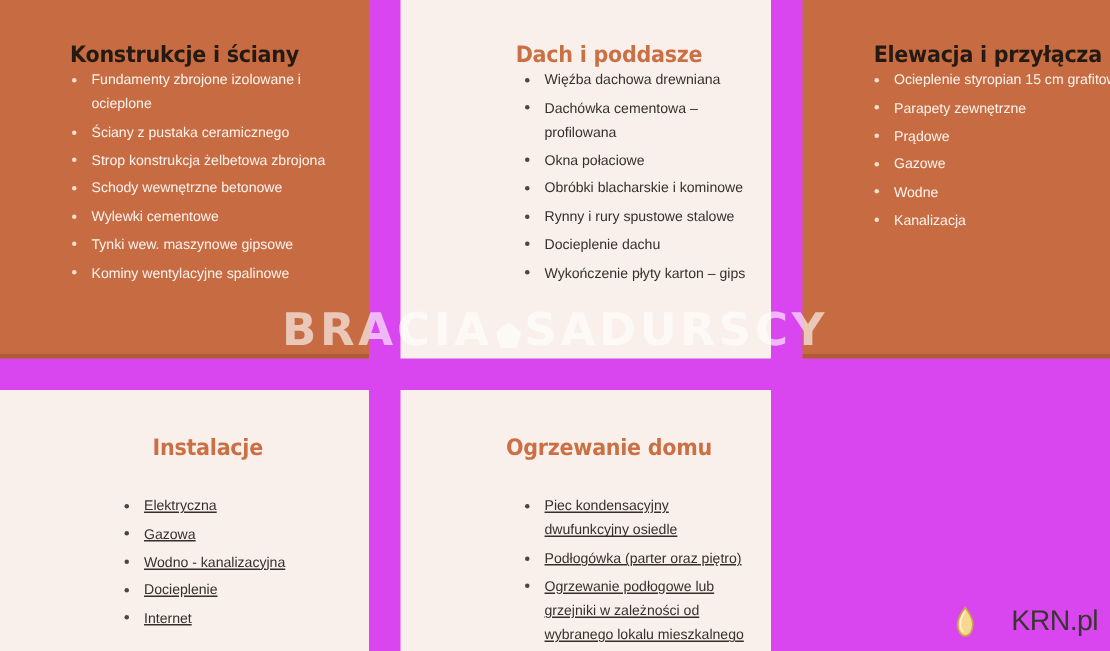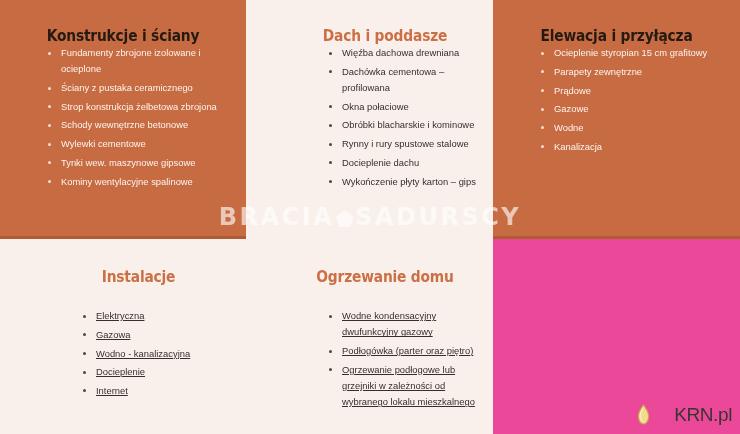--- a/index.html
+++ b/index.html
@@ -13,21 +13,22 @@
     font-family: "Liberation Sans", sans-serif;
     background: #faf0eb;
   }
   #poster {
     position: relative;
     width: 740px;
     height: 434px;
     display: grid;
     grid-template-columns: 246px 247px 247px;
     grid-template-rows: 239px 195px;
-    background: #ec4899;
+    background: #d946ef;
+    gap: 21px;
   }
   .panel {
     position: relative;
     box-sizing: border-box;
     padding: 0 16px;
     overflow: hidden;
   }
   .panel.dark {
     background: #c76c42;
   }
@@ -90,21 +91,21 @@
 
   
   #watermark {
     position: absolute;
     left: 0;
     top: 203px;
     width: 740px;
     text-align: center;
     font-family: "DejaVu Sans", sans-serif;
     font-weight: bold;
-    font-size: 24px;
+    font-size: 30px;
     letter-spacing: 2.5px;
     color: rgba(255, 255, 255, 0.62);
     pointer-events: none;
     white-space: nowrap;
     z-index: 5;
   }
   #watermark .wm-mark {
     display: inline-block;
     width: 17px;
     height: 17px;
@@ -178,21 +179,21 @@
         <li>Elektryczna</li>
         <li>Gazowa</li>
         <li>Wodno - kanalizacyjna</li>
         <li>Docieplenie</li>
         <li>Internet</li>
       </ul>
     </div>
     <div class="panel light r2 row2">
       <div class="ptitle">Ogrzewanie domu</div>
       <ul class="plist">
-        <li>Wodne kondensacyjny dwufunkcyjny gazowy</li>
+        <li>Piec kondensacyjny dwufunkcyjny osiedle</li>
         <li>Podłogówka (parter oraz piętro)</li>
         <li>Ogrzewanie podłogowe lub grzejniki w zależności od wybranego lokalu mieszkalnego</li>
       </ul>
     </div>
     <div id="watermark">
     <span>BRACIA</span><span class="wm-mark"></span><span>SADURSCY</span>
   </div>
 
   <div id="krn-logo">
     <svg width="17" height="22" viewBox="0 0 17 22">

